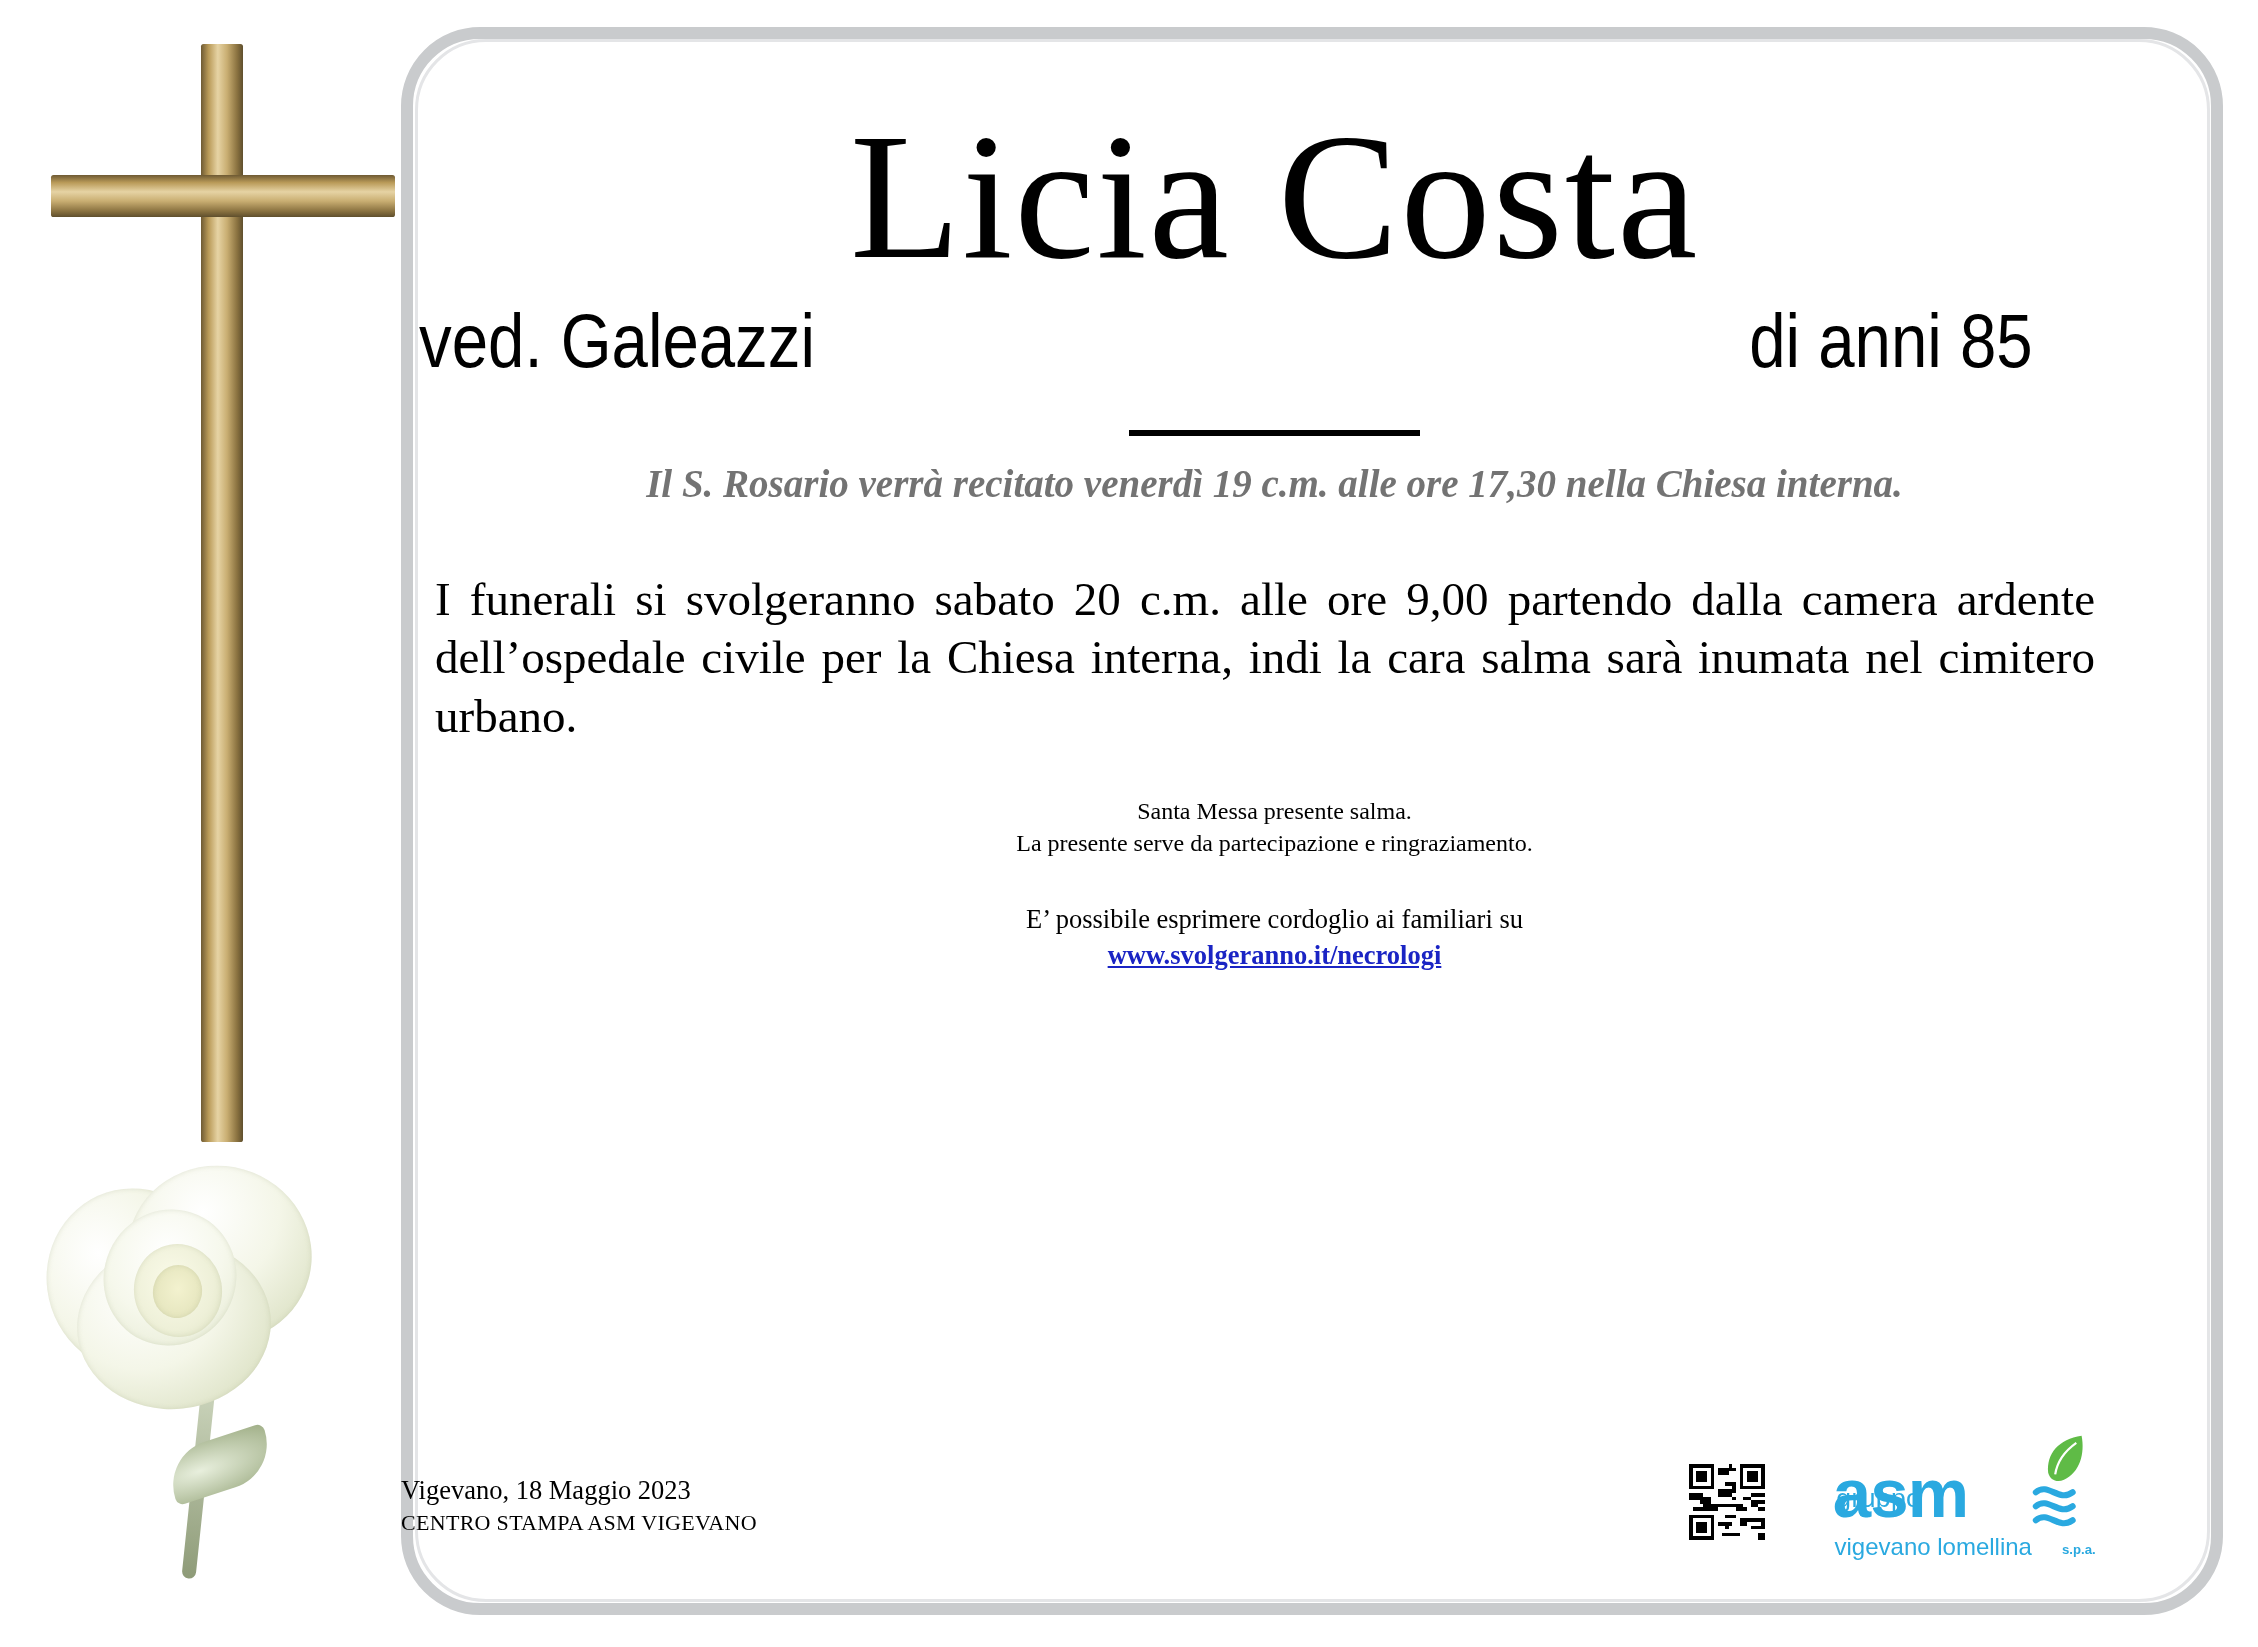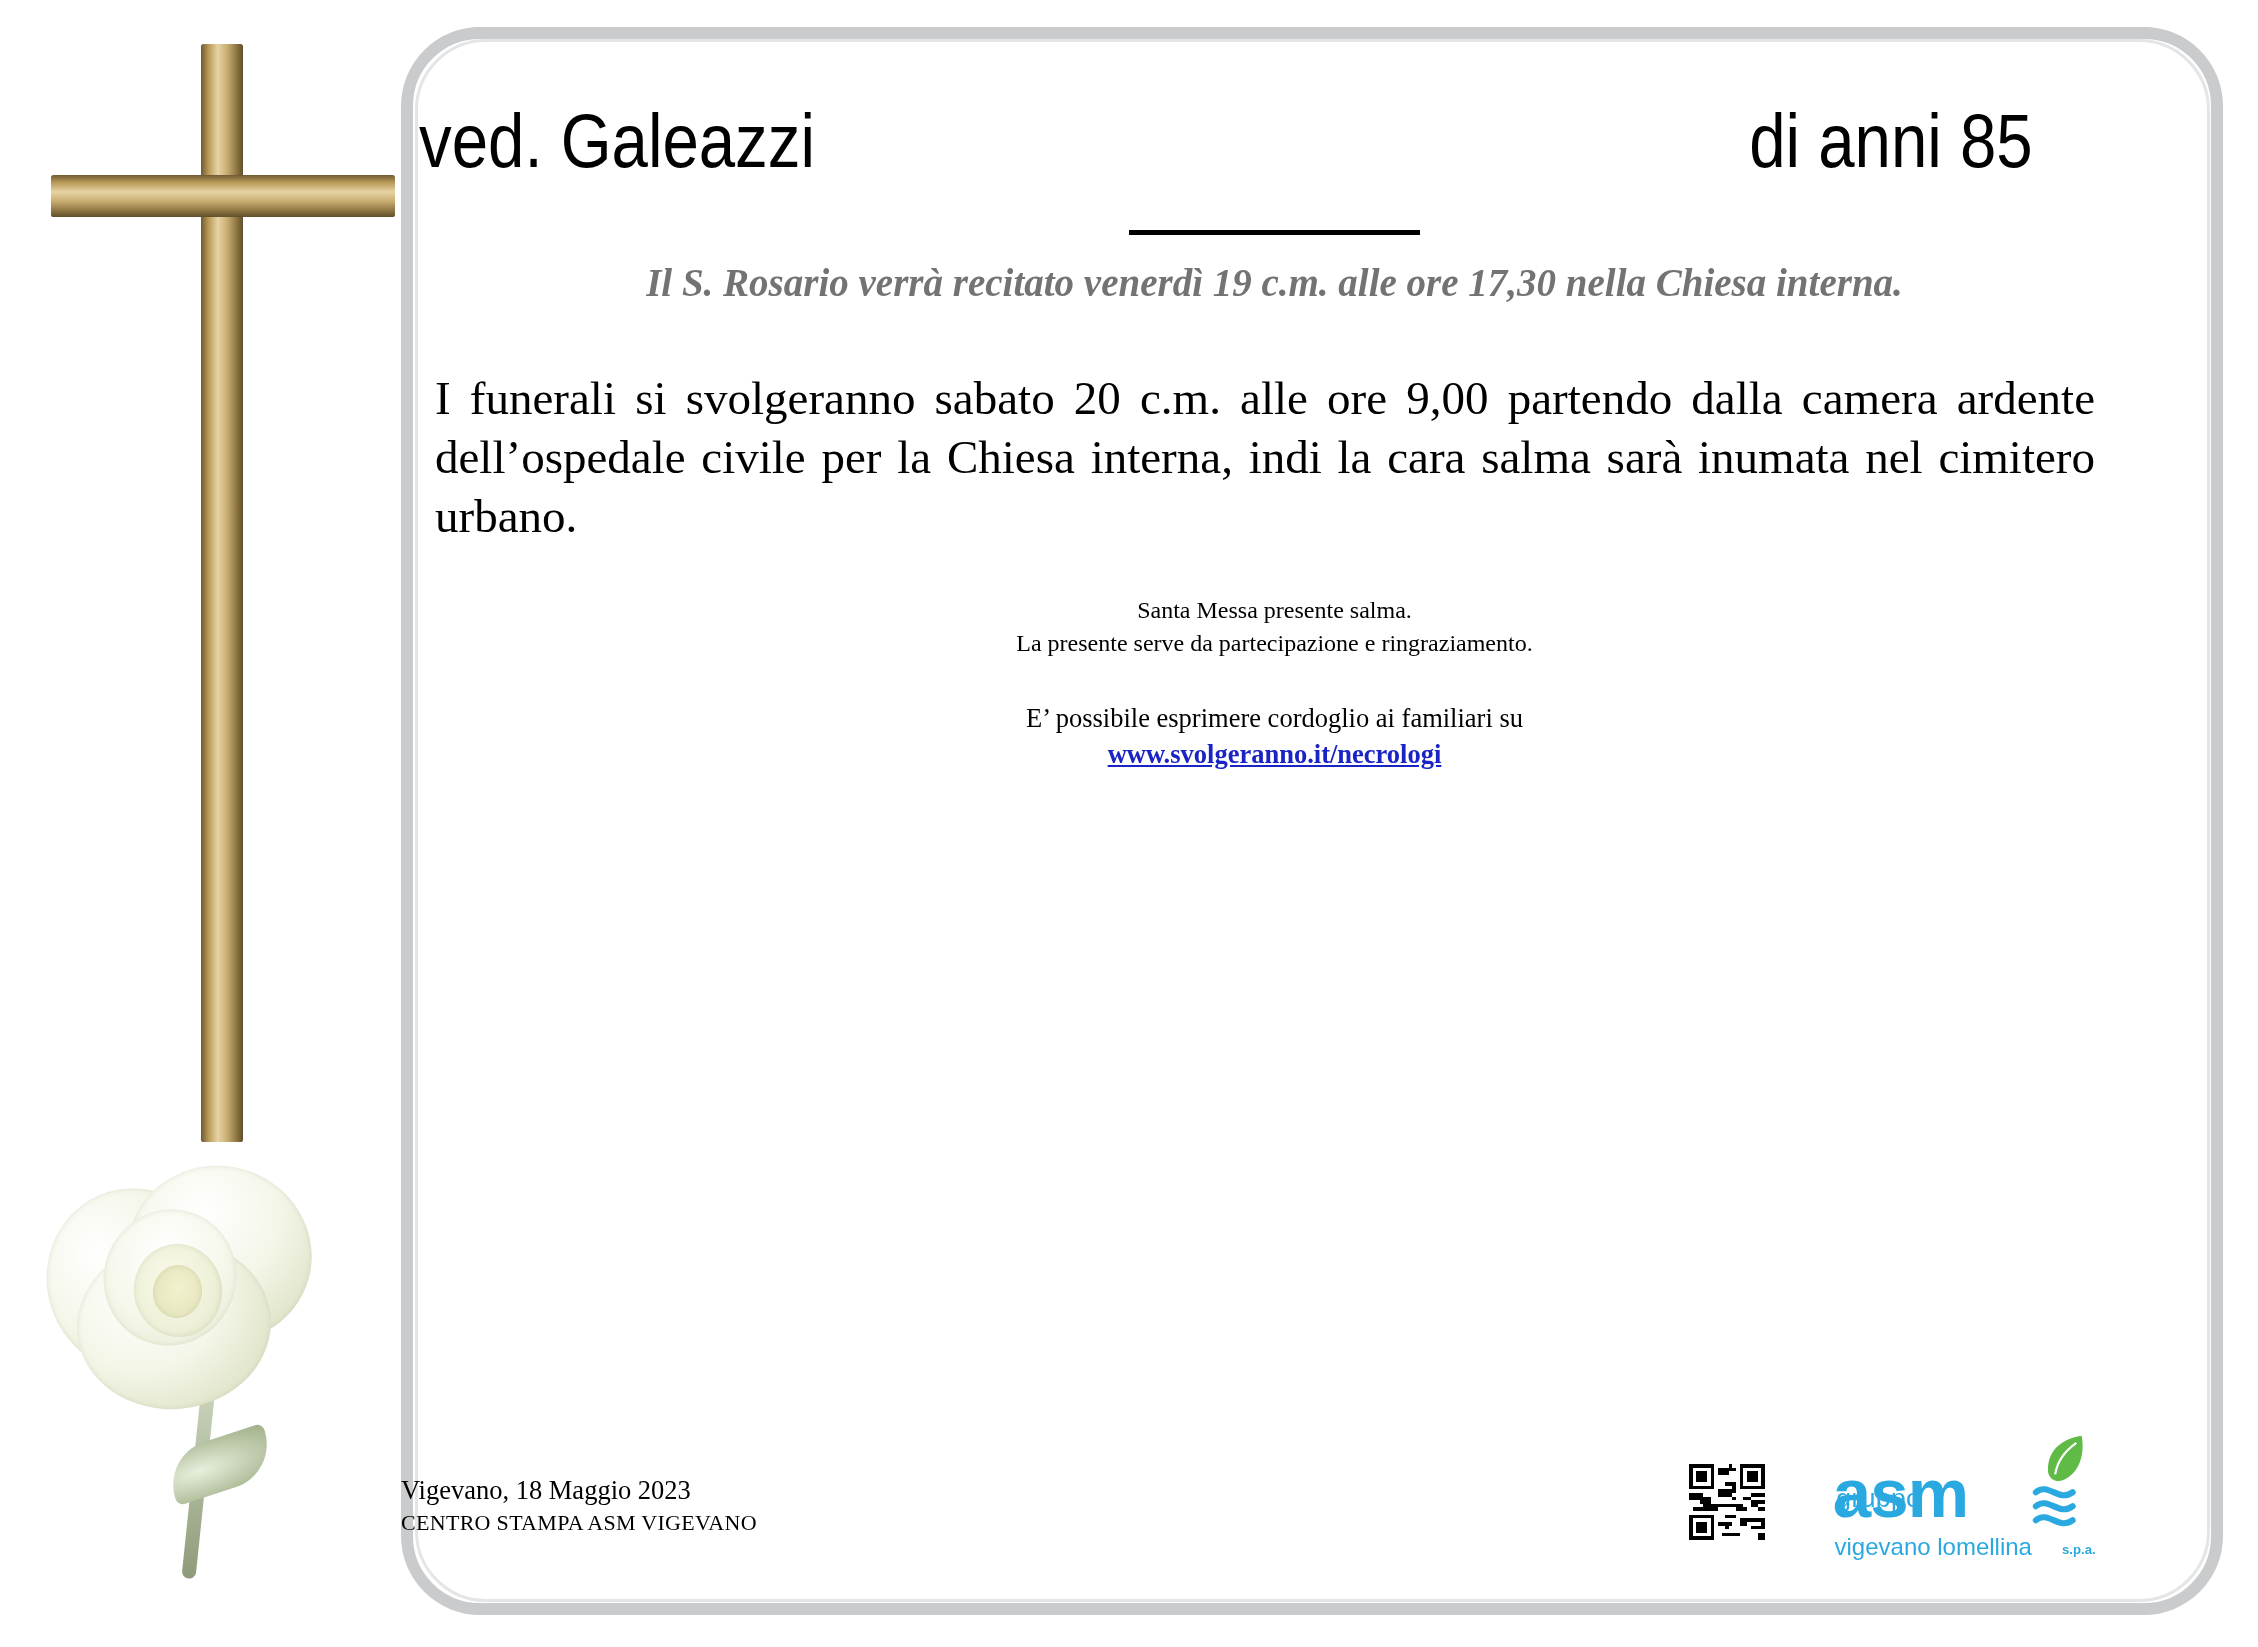--- a/index.html
+++ b/index.html
@@ -321,20 +321,21 @@
     <div class="petal p3"></div>
     <div class="petal p4"></div>
     <div class="petal p5"></div>
     <div class="petal p6"></div>
   </div>
 </div>
 
 <div class="content">
 
 
+  <div class="name">Licia Costa</div>
 
   <div class="sub-row">
     <div class="ved">ved. Galeazzi</div>
     <div class="anni">di anni 85</div>
   </div>
 
 
   <div class="divider"></div>
 
   <div class="rosario">Il S. Rosario verrà recitato venerdì 19 c.m. alle ore 17,30 nella Chiesa interna.</div>

